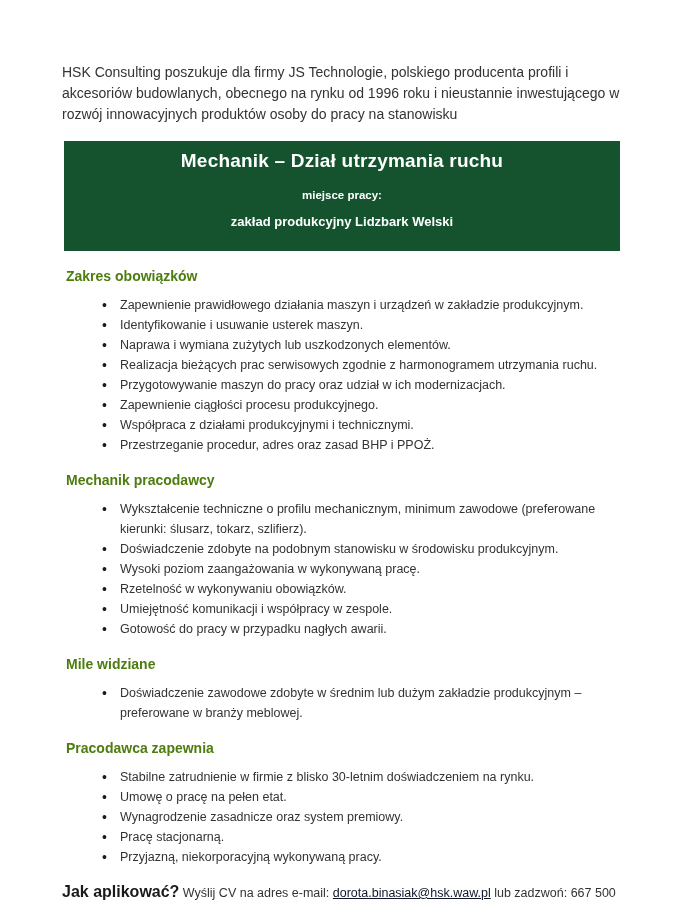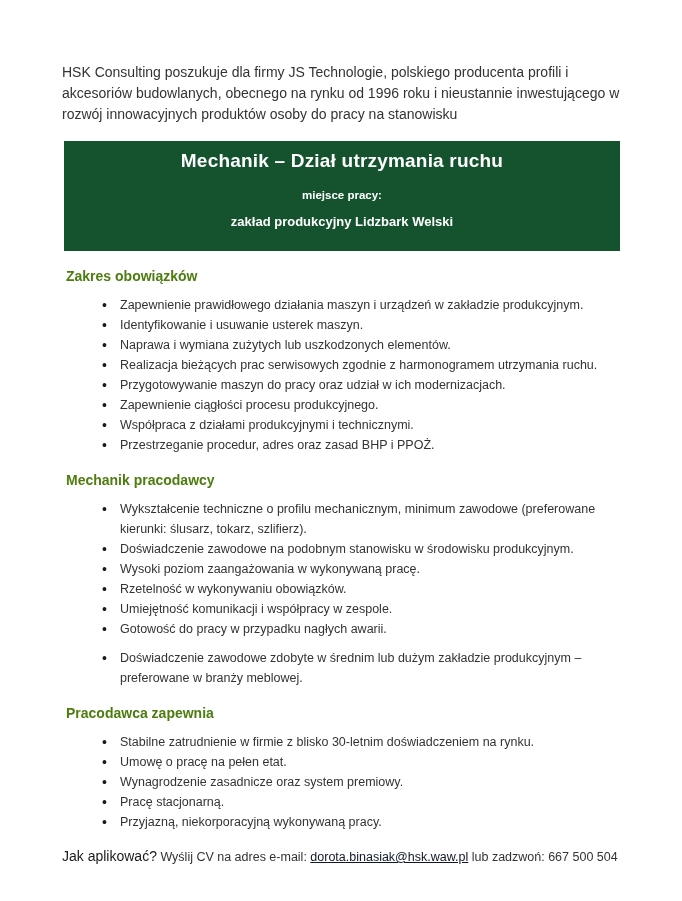--- a/index.html
+++ b/index.html
@@ -27,21 +27,21 @@
   ul.bullets{
     list-style:none;margin:9px 0 2px 0;padding:0 0 0 38px;max-width:520px;
   }
   ul.bullets li{
     position:relative;padding-left:20px;font-size:12.5px;line-height:20px;color:#333;
   }
   ul.bullets li::before{
     content:"\2022";position:absolute;left:2px;top:0;font-size:14px;color:#1a1a1a;
   }
   .footer{font-size:12.5px;margin:16px 0 0 0;color:#333;}
-  .footer .q{font-weight:normal;font-size:14px;color:#1a1a1a;}
+  .footer .q{font-weight:bold;font-size:16px;color:#1a1a1a;}
   .footer a.email{text-decoration:underline;cursor:pointer;}
 </style>
 </head>
 <body>
 
 <div class="page">
 
   <p class="intro">HSK Consulting poszukuje dla firmy JS Technologie, polskiego producenta profili i akcesoriów budowlanych, obecnego na rynku od 1996 roku i nieustannie inwestującego w rozwój innowacyjnych produktów osoby do pracy na stanowisku</p>
 
   <div class="banner" style="background: #14532d; color: rgb(255, 255, 255);">
@@ -58,26 +58,27 @@
         <li>Naprawa i wymiana zużytych lub uszkodzonych elementów.</li>
         <li>Realizacja bieżących prac serwisowych zgodnie z harmonogramem utrzymania ruchu.</li>
         <li>Przygotowywanie maszyn do pracy oraz udział w ich modernizacjach.</li>
         <li>Zapewnienie ciągłości procesu produkcyjnego.</li>
         <li>Współpraca z działami produkcyjnymi i technicznymi.</li>
         <li>Przestrzeganie procedur, adres oraz zasad BHP i PPOŻ.</li>
       </ul>
       <h2 class="sec-heading">Mechanik pracodawcy</h2>
       <ul class="bullets">
         <li>Wykształcenie techniczne o profilu mechanicznym, minimum zawodowe (preferowane kierunki: ślusarz, tokarz, szlifierz).</li>
-        <li>Doświadczenie zawodowe na podobnym stanowisku w środowisku produkcyjnym.</li>
+        <li>Doświadczenie zdobyte na podobnym stanowisku w środowisku produkcyjnym.</li>
         <li>Wysoki poziom zaangażowania w wykonywaną pracę.</li>
         <li>Rzetelność w wykonywaniu obowiązków.</li>
         <li>Umiejętność komunikacji i współpracy w zespole.</li>
         <li>Gotowość do pracy w przypadku nagłych awarii.</li>
       </ul>
+      <h2 class="sec-heading">Mile widziane</h2>
       <ul class="bullets">
         <li>Doświadczenie zawodowe zdobyte w średnim lub dużym zakładzie produkcyjnym – preferowane w branży meblowej.</li>
       </ul>
       <h2 class="sec-heading">Pracodawca zapewnia</h2>
       <ul class="bullets">
         <li>Stabilne zatrudnienie w firmie z blisko 30-letnim doświadczeniem na rynku.</li>
         <li>Umowę o pracę na pełen etat.</li>
         <li>Wynagrodzenie zasadnicze oraz system premiowy.</li>
         <li>Pracę stacjonarną.</li>
         <li>Przyjazną, niekorporacyjną wykonywaną pracy.</li>

